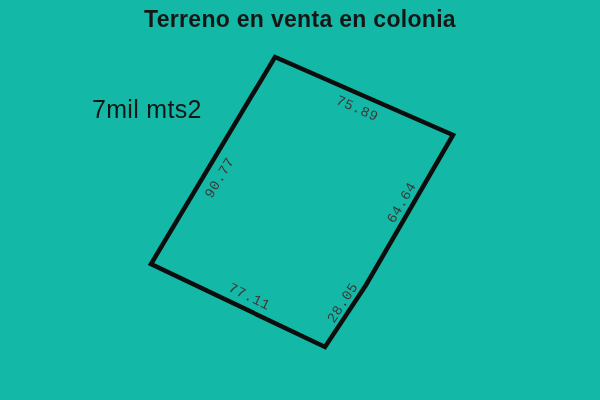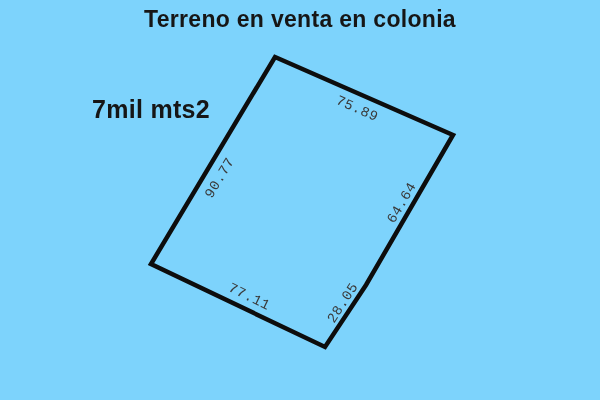--- a/index.html
+++ b/index.html
@@ -4,42 +4,42 @@
 <style>
   html, body {
     margin: 0;
     padding: 0;
     background: #ffffff;
   }
   .canvas {
     position: relative;
     width: 600px;
     height: 400px;
-    background: #7dd3fc;
+    background: #14b8a6;
     overflow: hidden;
     font-family: "Liberation Sans", sans-serif;
   }
   .title {
     position: absolute;
     top: 5px;
     left: 0;
     width: 600px;
     text-align: center;
     color: #161616;
     font-weight: 700;
     font-size: 23px;
     line-height: 1.22;
     letter-spacing: 0.3px;
   }
   .area-label {
     position: absolute;
     left: 92px;
     top: 95px;
     color: #161616;
-    font-weight: 700;
+    font-weight: 400;
     font-size: 25px;
     letter-spacing: 0.3px;
   }
   svg.plot {
     position: absolute;
     left: 0;
     top: 0;
   }
   .boundary {
     fill: none;

